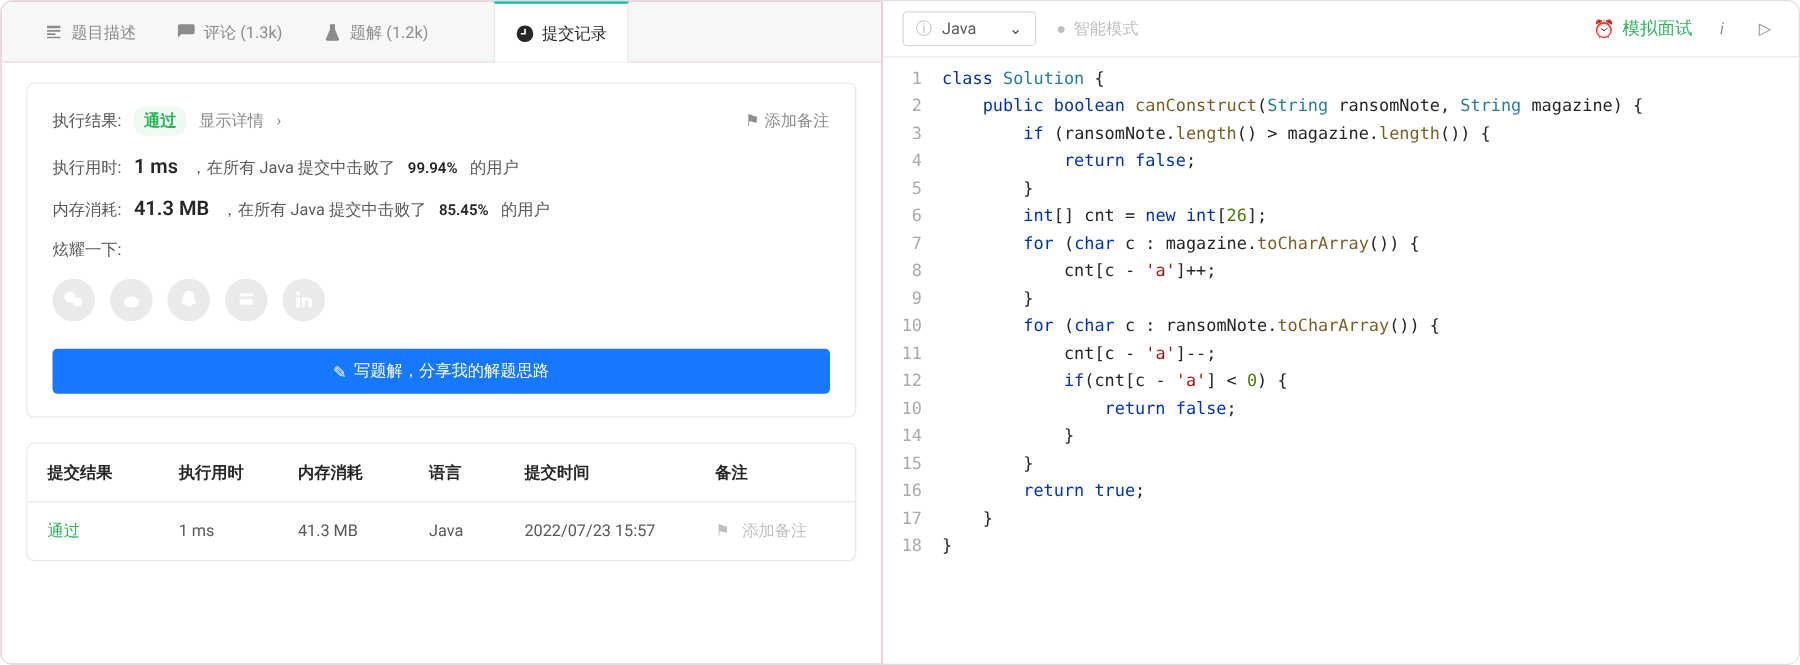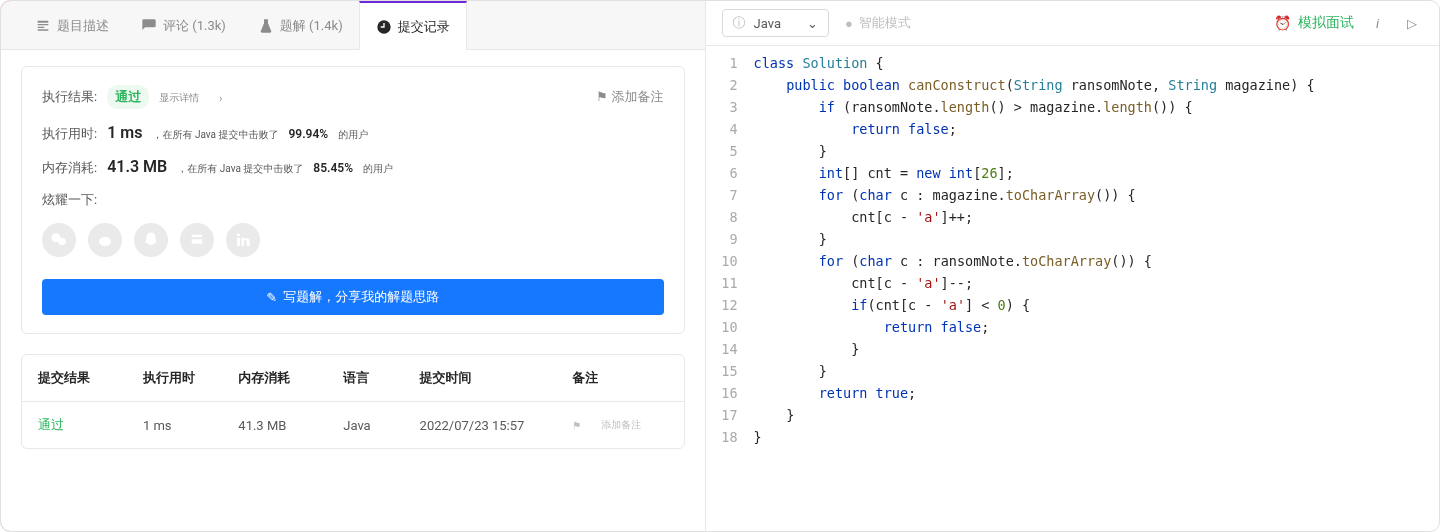--- a/index.html
+++ b/index.html
@@ -4,35 +4,35 @@
   <style>
     * { margin: 0; padding: 0; box-sizing: border-box; }
     body { font-family: -apple-system, BlinkMacSystemFont, "Segoe UI", Roboto, sans-serif; font-size: 13px; color: #262626; background: #fff; }
     .app { display: flex; width: 1440px; height: 532px; border: 1px solid #e0e0e0; border-radius: 10px; overflow: hidden; }
     .left-pane { flex: 0 0 49%; border-right: 1px solid #e8e8e8; display: flex; flex-direction: column; background: #ec4899; }
     .right-pane { flex: 1; display: flex; flex-direction: column; }
 
     
     .tabs { display: flex; border-bottom: 1px solid #e8e8e8; padding: 0 18px; }
     .tab { display: flex; align-items: center; gap: 6px; padding: 14px 16px; color: #8c8c8c; cursor: pointer; border-top: 2px solid transparent; }
-    .tab.active { color: #262626; background: #fff; border-top: 2px solid #6d28d9; border-left: 1px solid #e8e8e8; border-right: 1px solid #e8e8e8; margin-bottom: -1px; background: #fff; }
+    .tab.active { color: #262626; background: #fff; border-top: 2px solid #14b8a6; border-left: 1px solid #e8e8e8; border-right: 1px solid #e8e8e8; margin-bottom: -1px; background: #fff; margin-left: 36px; }
     .tab-icon { width: 16px; height: 16px; display: inline-flex; align-items: center; justify-content: center; }
     .tab-icon svg { width: 16px; height: 16px; fill: currentColor; }
 
     
     .scroll-area { flex: 1; overflow-y: auto; padding: 16px 20px; background: #fff; }
     .result-card { border: 1px solid #e8e8e8; border-radius: 6px; padding: 18px 20px; }
     .row { display: flex; align-items: baseline; gap: 10px; margin-bottom: 14px; }
     .row:last-child { margin-bottom: 0; }
     .label { color: #595959; font-size: 13px; }
     .status-pass { color: #2db55d; font-weight: 600; background: #eef9f1; padding: 3px 8px; border-radius: 10px; font-size: 13px; }
-    .link { color: #8c8c8c; cursor: pointer; font-size: 10px; display: inline-flex; align-items: center; gap: 20px; }
+    .link { color: #8c8c8c; cursor: pointer; font-size: 13px; display: inline-flex; align-items: center; gap: 10px; }
     .metric { font-size: 16px; font-weight: 600; color: #262626; }
     .big-pct { font-size: 12px; font-weight: 600; }
-    .text-md { font-size: 10px; color: #595959; }
+    .text-md { font-size: 13px; color: #595959; }
     .spacer { flex: 1; }
     .add-note { color: #8c8c8c; display: inline-flex; align-items: center; gap: 4px; cursor: pointer; }
     .flag-icon { display: inline-block; }
     .share-label { color: #595959; font-size: 13px; }
     .share-icons { display: flex; gap: 12px; margin-top: 12px; }
     .share-btn { width: 34px; height: 34px; border-radius: 50%; background: #eaeaea; display: flex; align-items: center; justify-content: center; color: #fff; font-weight: bold; cursor: pointer; }
     .share-btn svg { width: 18px; height: 18px; fill: #fff; }
 
     .write-btn { margin-top: 22px; width: 100%; background: #1677ff; color: #fff; border: none; border-radius: 4px; padding: 9px; font-size: 13px; display: flex; align-items: center; justify-content: center; gap: 6px; cursor: pointer; }
 
@@ -89,21 +89,21 @@
               </svg>
             </span>
         <span>评论 (1.3k)</span>
       </div>
       <div class="tab">
         <span class="tab-icon">
               <svg viewBox="0 0 24 24">
                 <path d="M9 2v6L4 20a2 2 0 0 0 2 2h12a2 2 0 0 0 2-2L15 8V2H9z"></path>
               </svg>
             </span>
-        <span>题解 (1.4k)</span>
+        <span>题解 (1.2k)</span>
       </div>
       <div class="tab active">
         <span class="tab-icon">
               <svg viewBox="0 0 24 24">
                 <path d="M12 2a10 10 0 1 0 10 10A10 10 0 0 0 12 2zm1 11H7v-2h4V6h2z"></path>
               </svg>
             </span>
         <span>提交记录</span>
       </div>
     </div>

